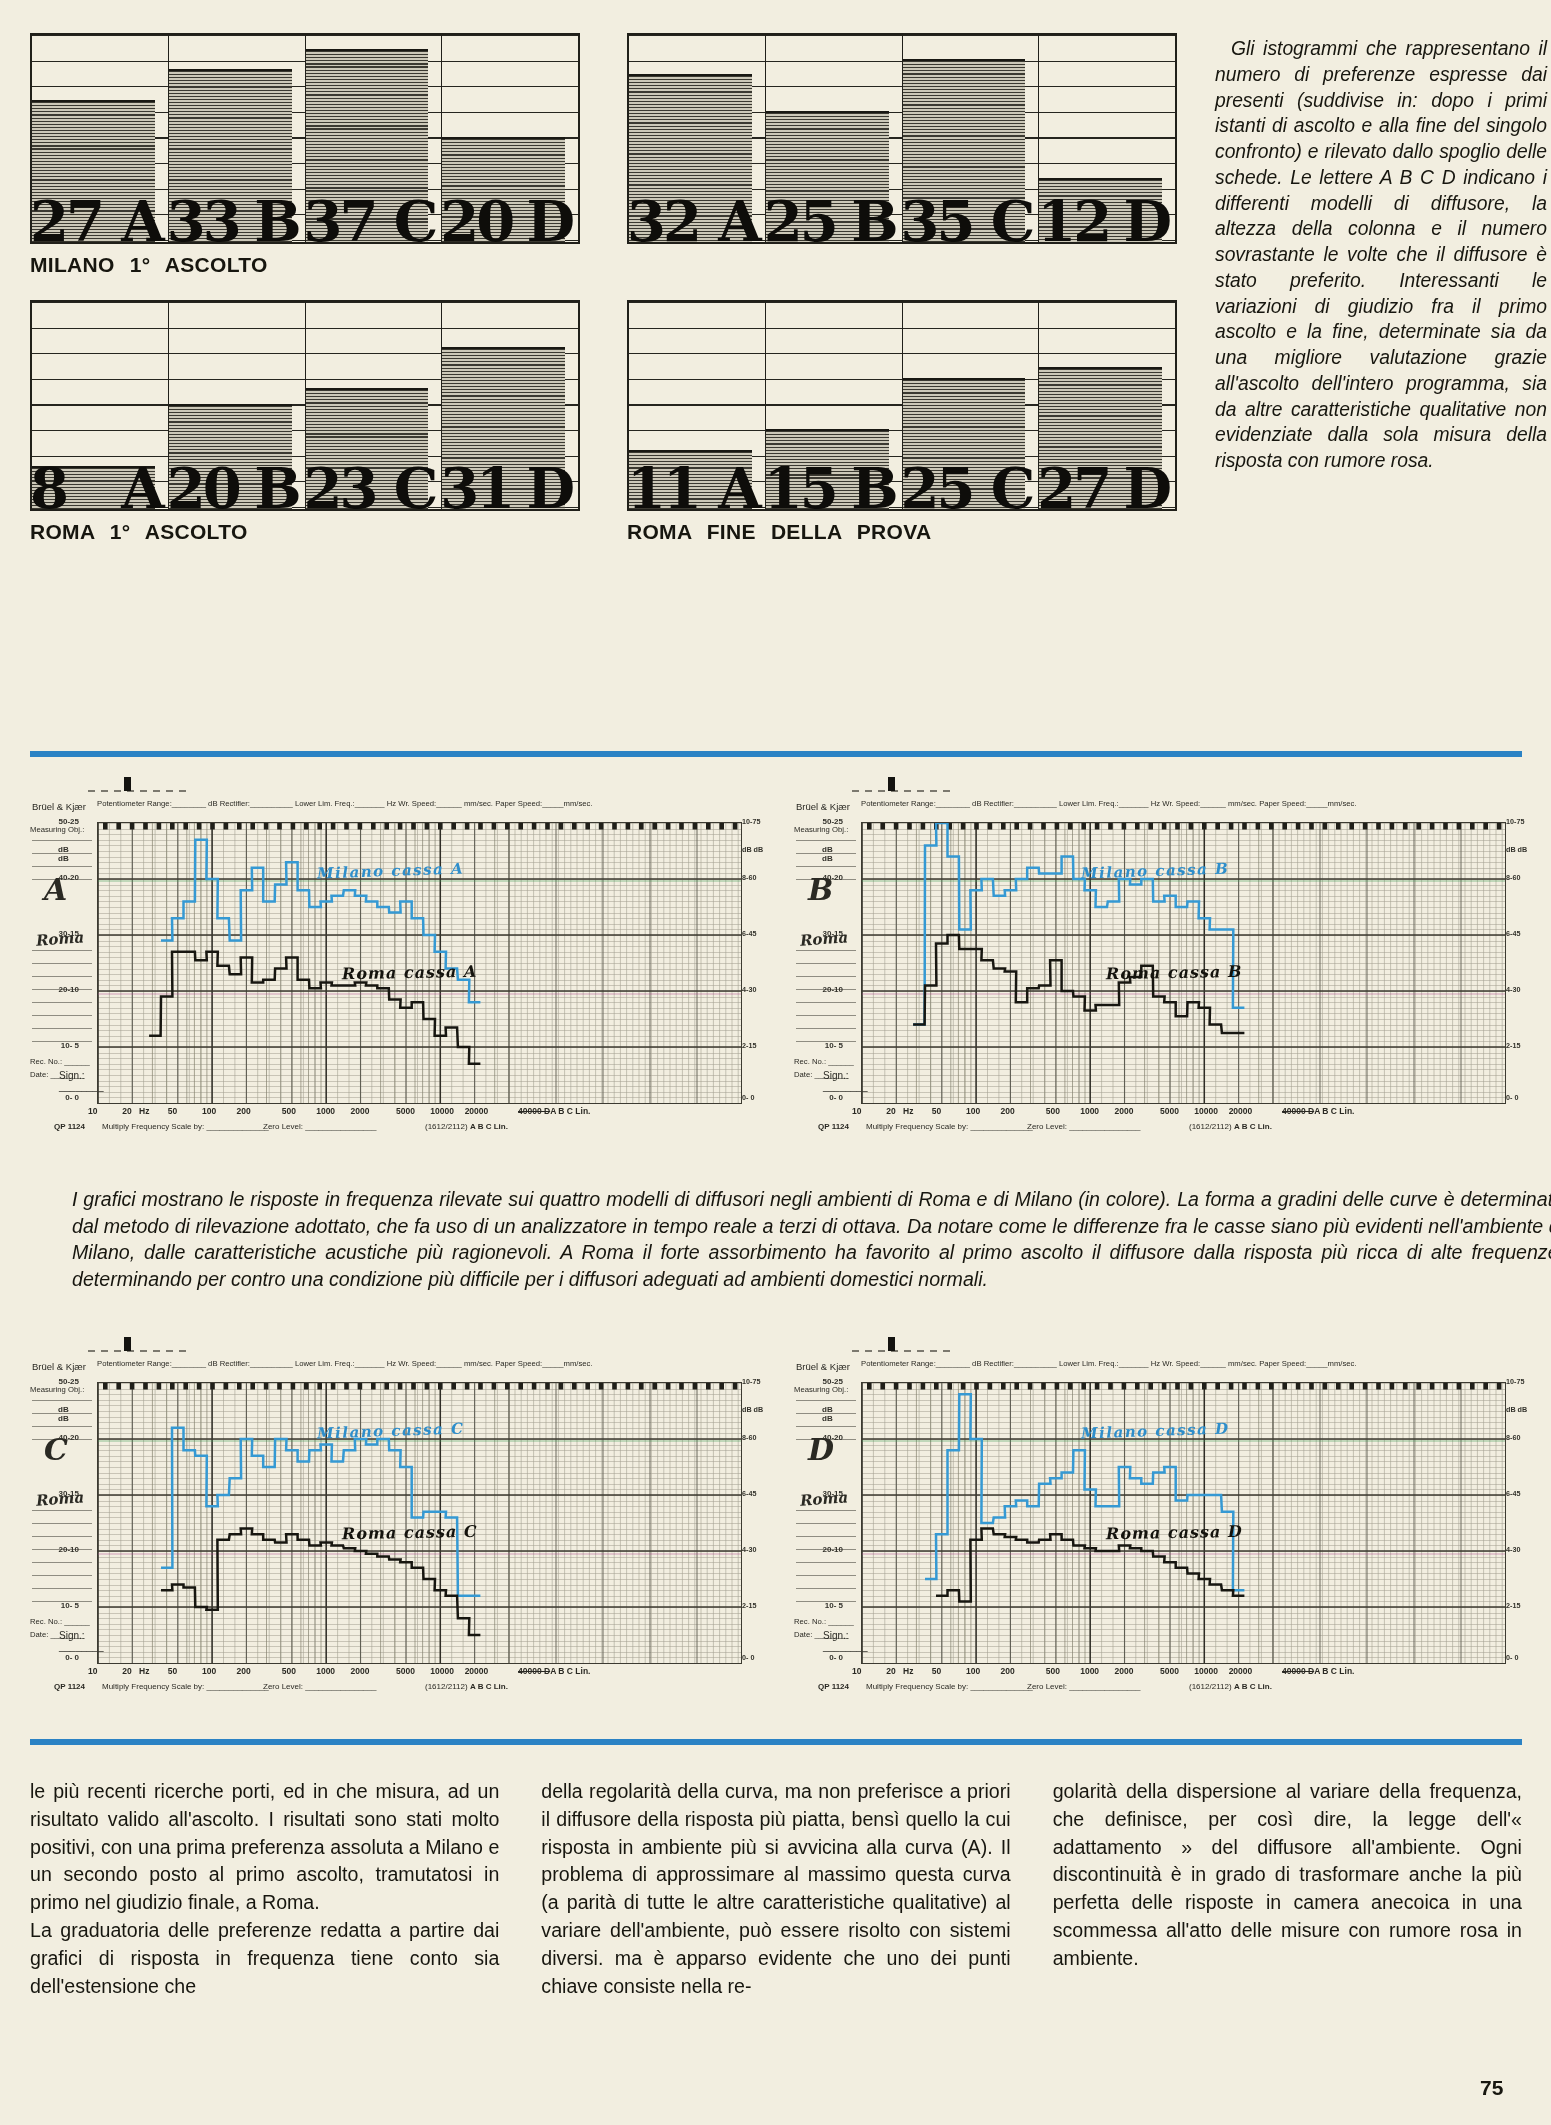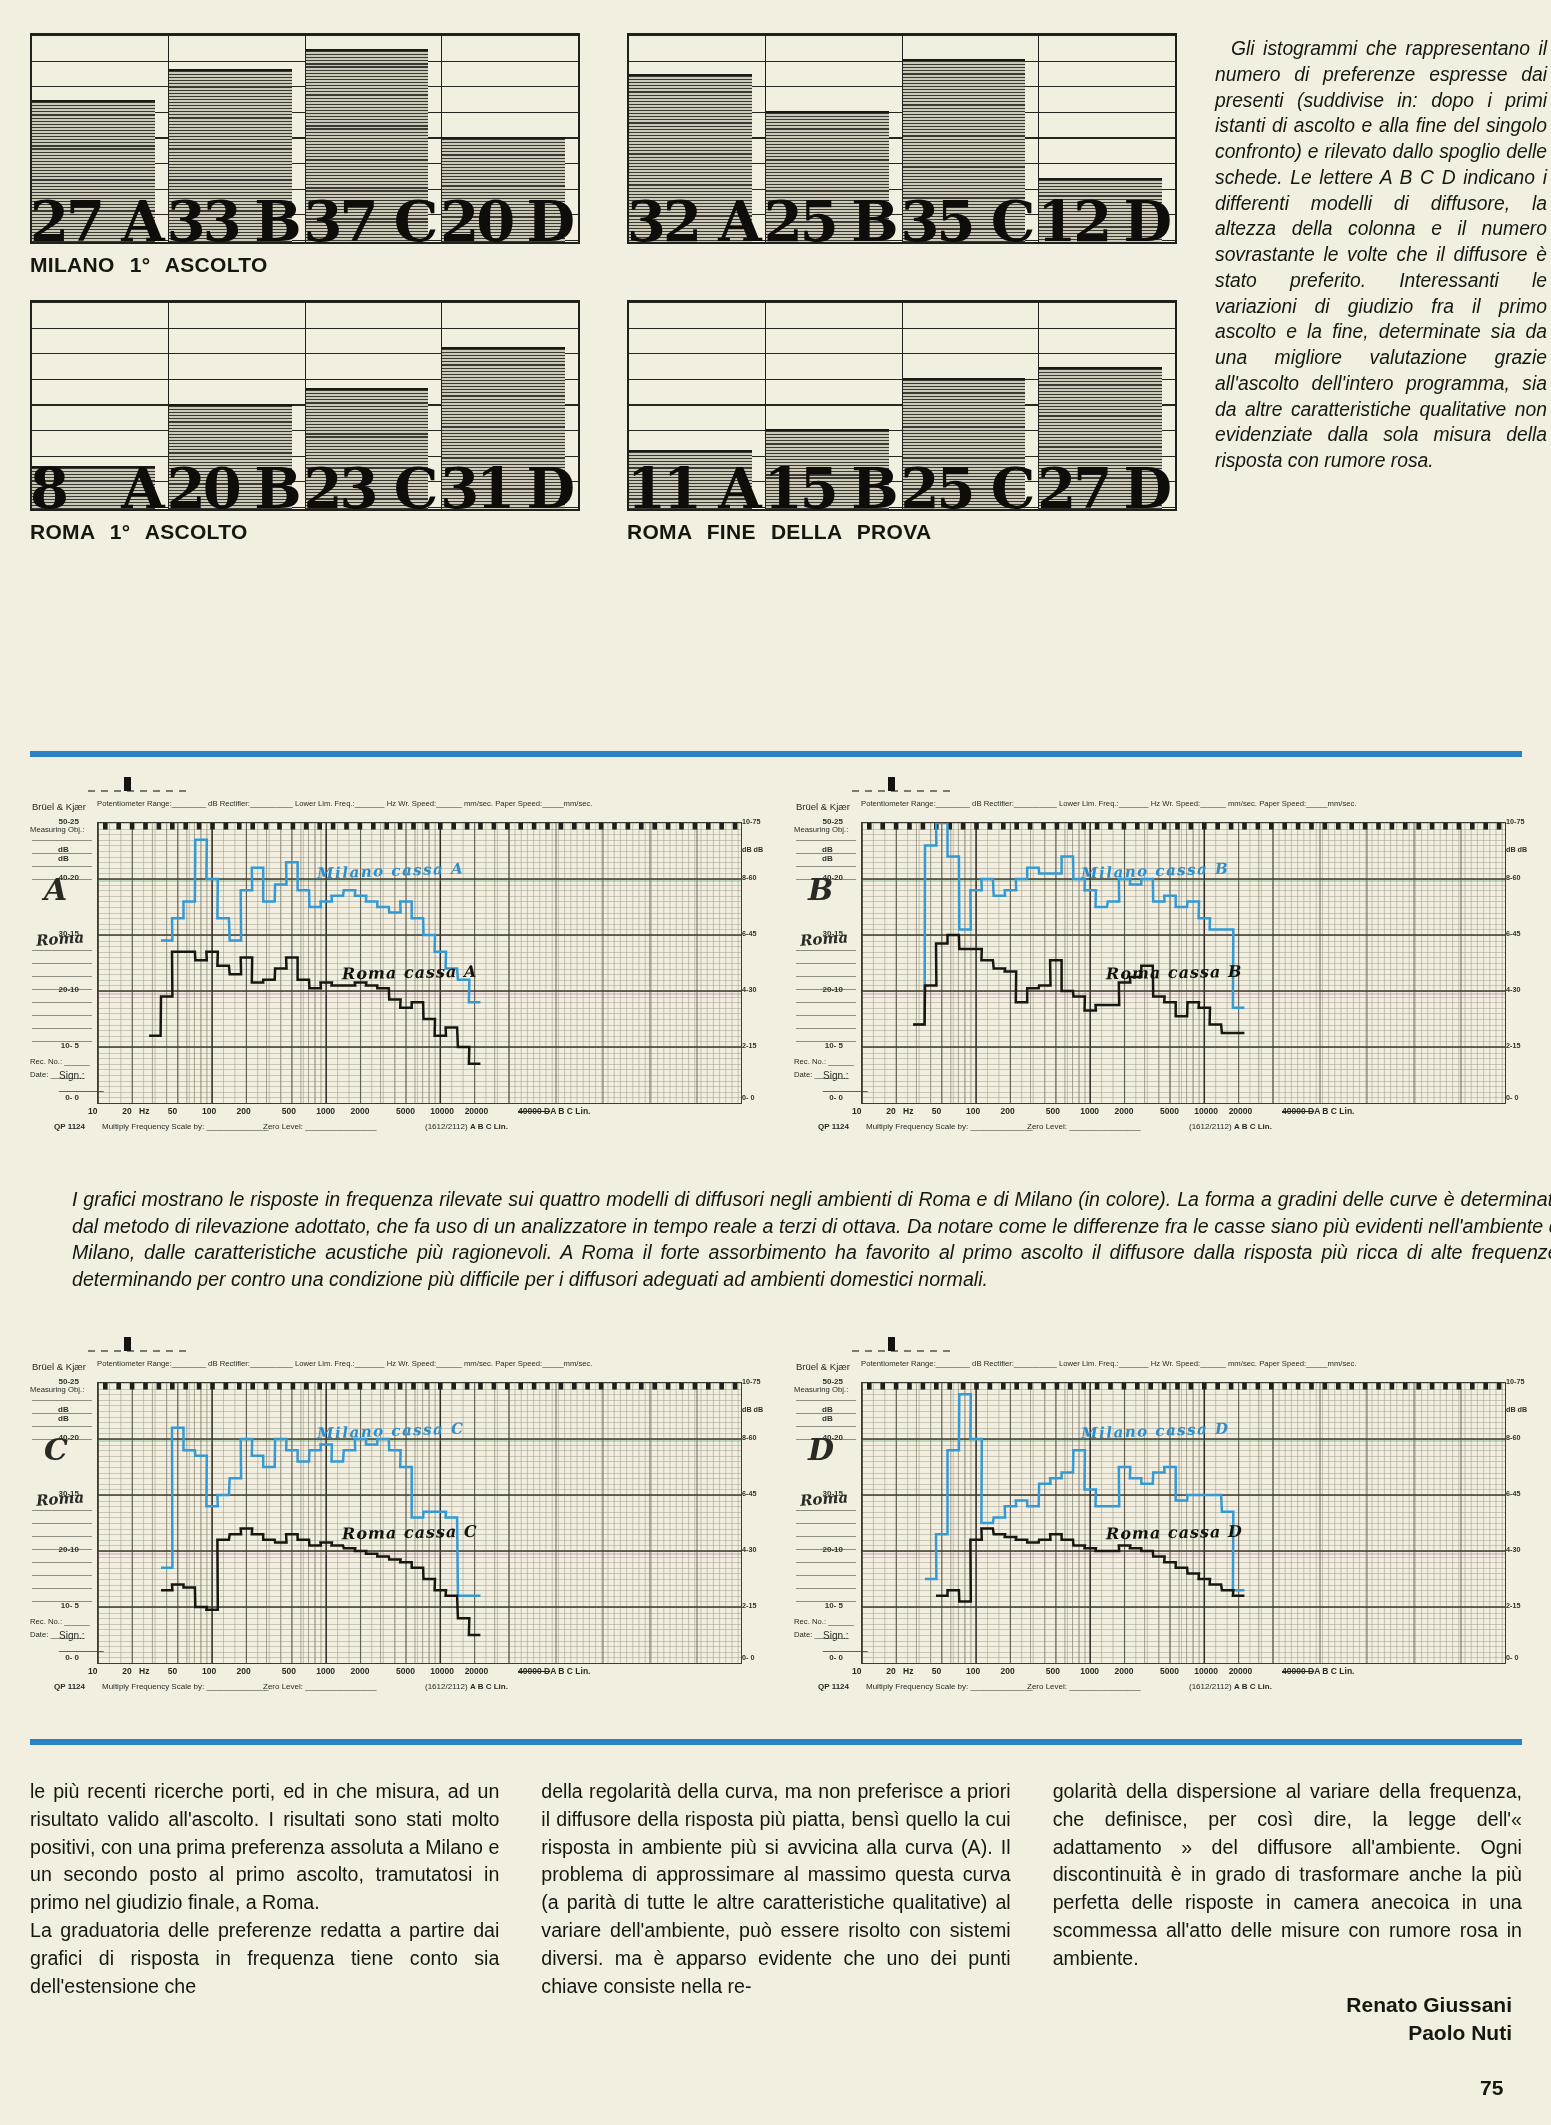--- a/index.html
+++ b/index.html
@@ -1102,21 +1102,17 @@
       <span class="f-abc">A  B  C  Lin.</span>
     </div>
   </div>
 
   <div class="cols">
     <div class="col"><span class="col-text">le più recenti ricerche porti, ed in che misura, ad un risultato valido all'ascolto. I risultati sono stati molto positivi, con una prima preferenza assoluta a Milano e un secondo posto al primo ascolto, tramutatosi in primo nel giudizio finale, a Roma.
 La graduatoria delle preferenze redatta a partire dai grafici di risposta in frequenza tiene conto sia dell'estensione che</span></div>
     <div class="col"><span class="col-text">della regolarità della curva, ma non preferisce a priori il diffusore della risposta più piatta, bensì quello la cui risposta in ambiente più si avvicina alla curva (A). Il problema di approssimare al massimo questa curva (a parità di tutte le altre caratteristiche qualitative) al variare dell'ambiente, può essere risolto con sistemi diversi. ma è apparso evidente che uno dei punti chiave consiste nella re-</span></div>
     <div class="col">
       <span class="col-text">golarità della dispersione al variare della frequenza, che definisce, per così dire, la legge dell'« adattamento » del diffusore all'ambiente. Ogni discontinuità è in grado di trasformare anche la più perfetta delle risposte in camera anecoica in una scommessa all'atto delle misure con rumore rosa in ambiente.</span>
-      <div class="sig">
-        <div>Renato Giussani</div>
-        <div>Paolo Nuti</div>
-      </div>
     </div>
   </div>
 
   <div class="pagenum">75</div>
 </div>
 
 </body></html>

